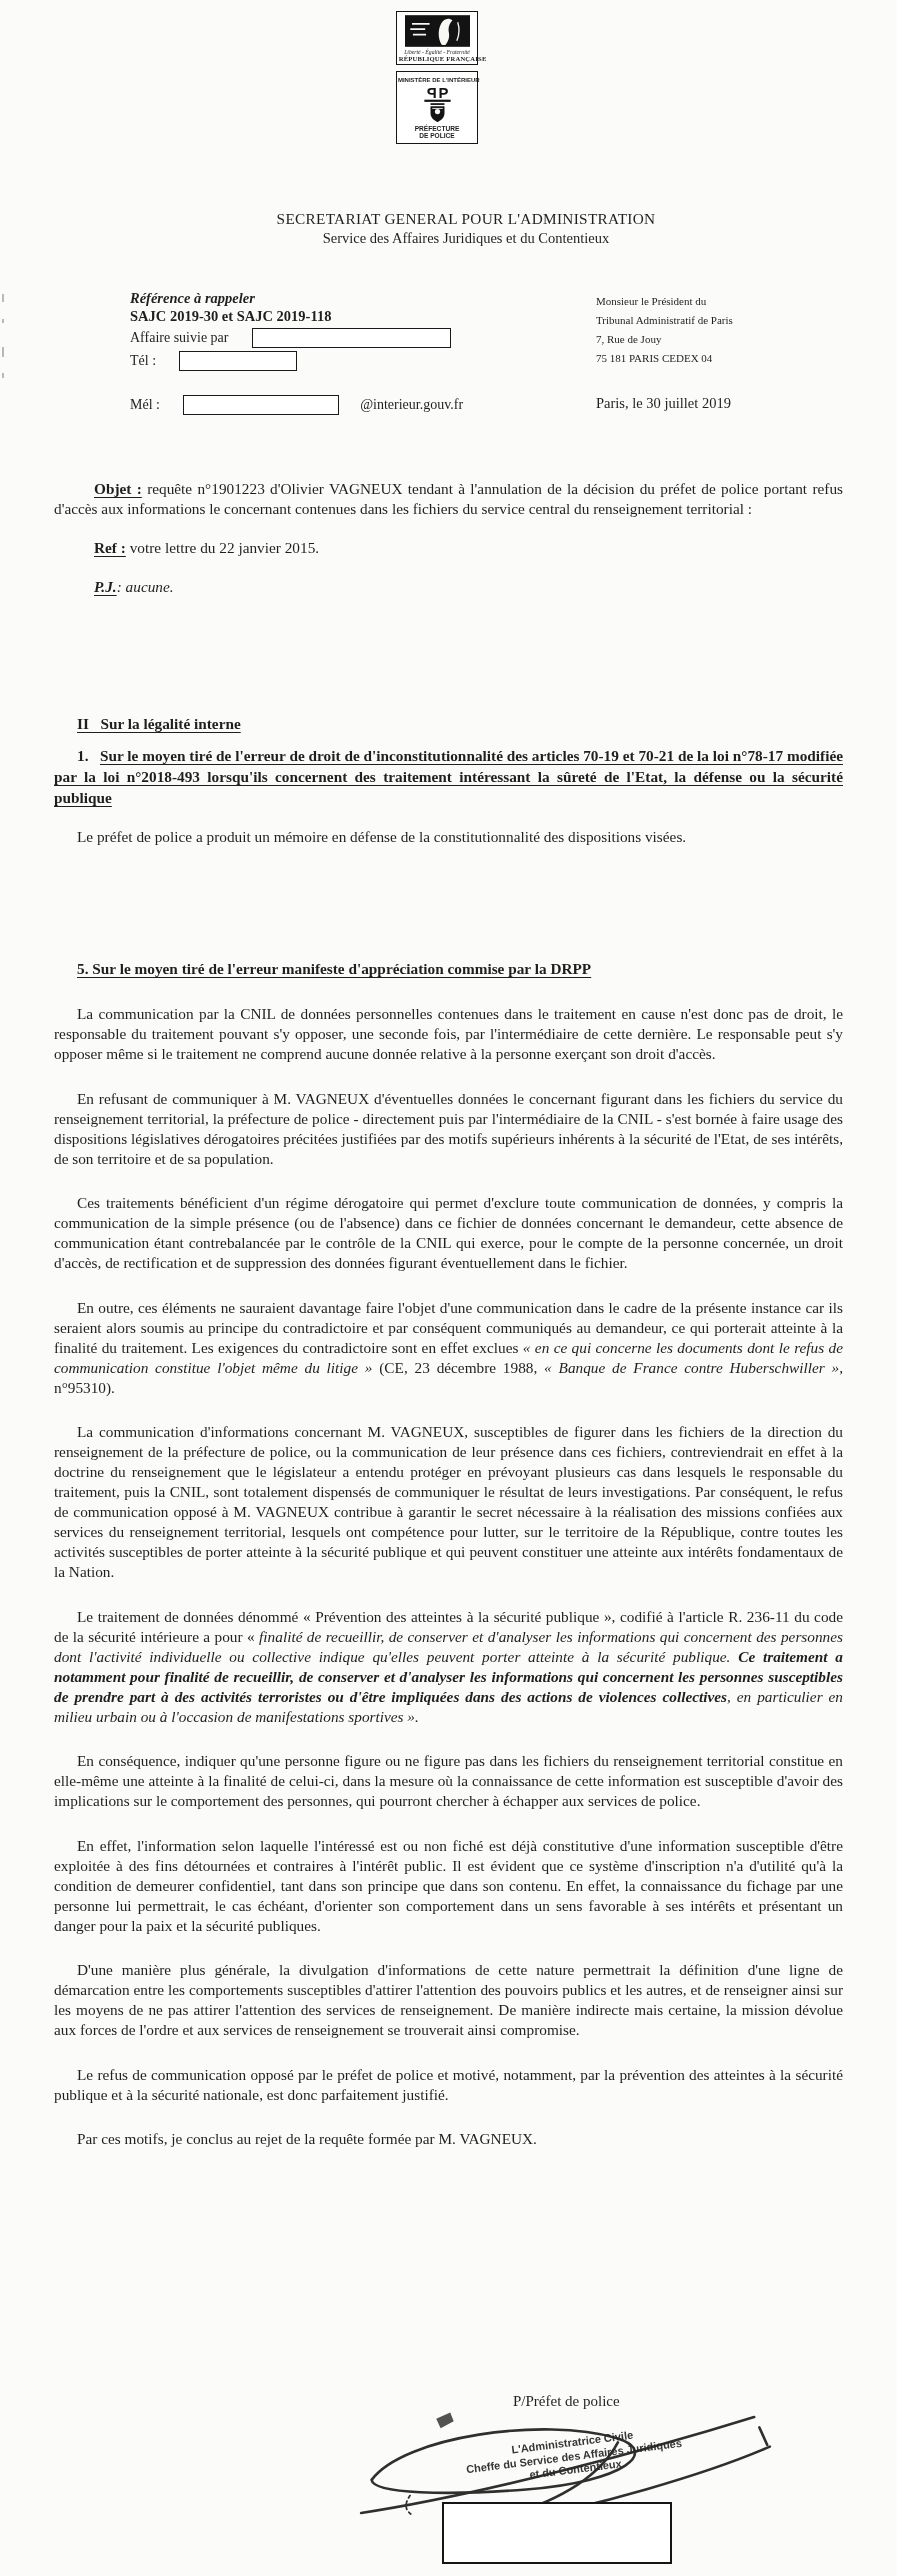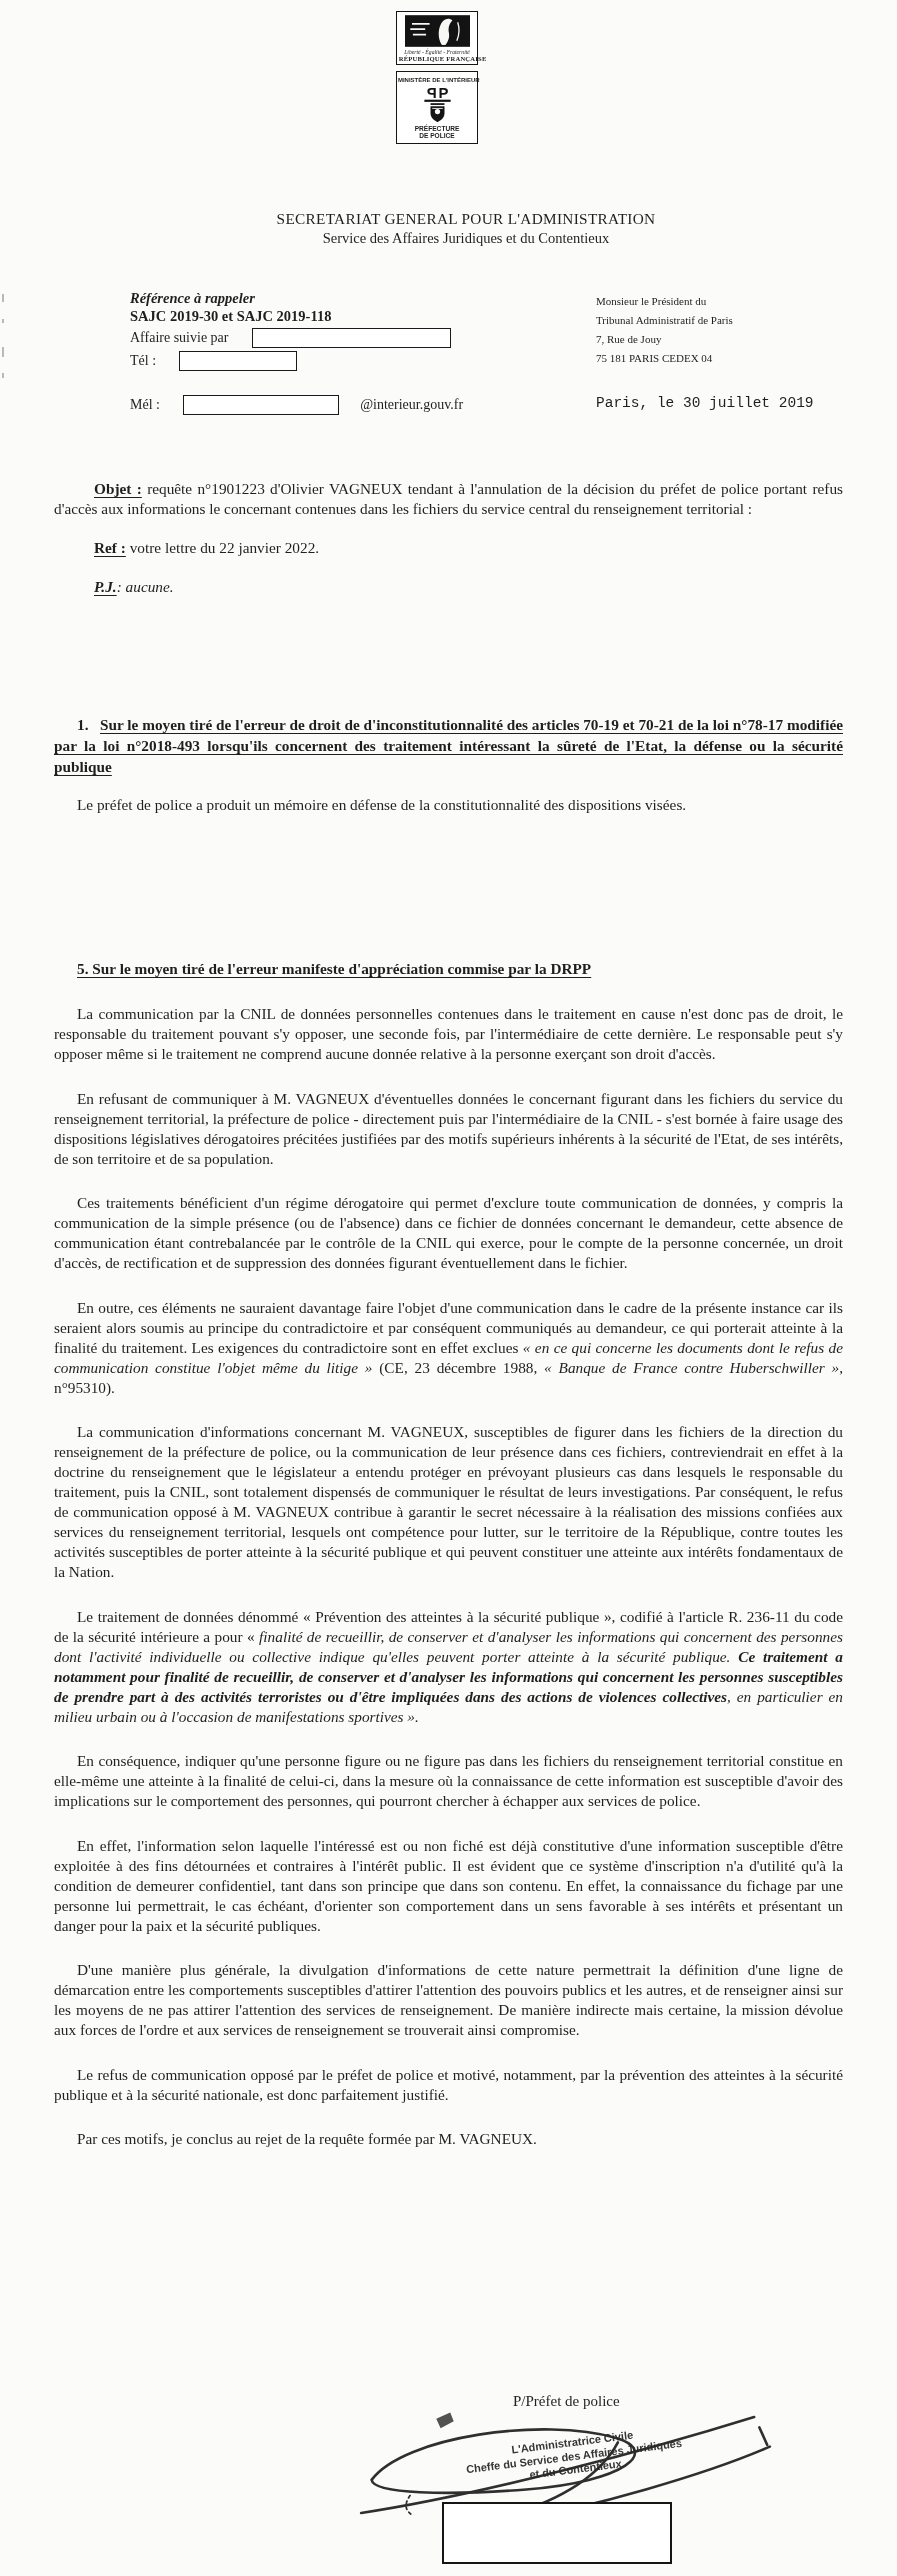--- a/index.html
+++ b/index.html
@@ -25,21 +25,21 @@
   .ref-block{position:absolute;left:130px;top:289px;width:368px;font-size:14px;}
   .ref-label{font-weight:bold;font-style:italic;font-size:14.5px;line-height:18.4px;}
   .ref-num{font-weight:bold;font-size:14.5px;line-height:19px;}
   .ref-row{display:flex;align-items:center;height:23px;gap:19px;}
   .ref-row span.lbl{white-space:nowrap;}
   .redact{display:inline-block;height:18.4px;border:1.8px solid #1a1a1a;background:#fff;margin-left:4.4px;}
   .ref-row.mel{margin-top:21px;}
   .mel-suffix{margin-left:1.8px;white-space:nowrap;}
   
   .recipient{position:absolute;left:596px;top:292px;font-size:11px;line-height:19px;}
-  .date-line{position:absolute;left:596px;top:395px;font-size:14.5px;font-family:Liberation Mono, monospace;}
+  .date-line{position:absolute;left:596px;top:395px;font-size:14.5px;}
   
   .flowblock{position:absolute;left:54px;width:789px;}
   .objet-block{top:479px;}
   .section2{top:714px;}
   .section4{top:959px;}
   .para{font-size:15.3px;line-height:20px;text-align:justify;margin:0 0 24.5px;text-indent:23px;}
   p[data-name="objet-paragraph"],p[data-name="ref-line"],p[data-name="pj-line"]{text-indent:40px;margin-bottom:19px;}
   p[data-name="pj-line"]{margin-bottom:0;font-style:italic;}
   p[data-name="section2-heading"]{margin-bottom:11.4px;}
   p[data-name="section2-subheading"]{margin-bottom:18.4px;line-height:21px;}
@@ -125,25 +125,26 @@
     <div data-name="recipient-line1">Monsieur le Président du</div>
     <div data-name="recipient-line2">Tribunal Administratif de Paris</div>
     <div data-name="recipient-line3">7, Rue de Jouy</div>
     <div data-name="recipient-line4">75 181 PARIS CEDEX 04</div>
   </div>
 
   <div class="date-line" data-name="place-date-line">Paris, le 30 juillet 2019</div>
 
   <div class="flowblock objet-block" data-name="object-block">
       <p class="para" data-name="objet-paragraph"><span class="seg-bu">Objet :</span><span> requête n°1901223 d'Olivier VAGNEUX tendant à l'annulation de la décision du préfet de police portant refus d'accès aux informations le concernant contenues dans les fichiers du service central du renseignement territorial :</span></p>
-      <p class="para" data-name="ref-line"><span class="seg-bu">Ref :</span><span> votre lettre du 22 janvier 2022.</span></p>
+      <p class="para" data-name="ref-line"><span class="seg-bu">Ref :</span><span> votre lettre du 22 janvier 2015.</span></p>
       <p class="para" data-name="pj-line"><span class="seg-bu">P.J.</span><span>: aucune.</span></p>
     </div>
 
   <div class="flowblock section2" data-name="section-legalite-interne">
+      <p class="para" data-name="section2-heading"><span class="seg-bu">II&nbsp;&nbsp;&nbsp;Sur la légalité interne</span></p>
       <p class="para" data-name="section2-subheading"><span class="seg-b">1.&nbsp;&nbsp;&nbsp;</span><span class="seg-bu">Sur le moyen tiré de l'erreur de droit de d'inconstitutionnalité des articles 70-19 et 70-21 de la loi n°78-17 modifiée par la loi n°2018-493 lorsqu'ils concernent des traitement intéressant la sûreté de l'Etat, la défense ou la sécurité publique</span></p>
       <p class="para" data-name="section2-paragraph"><span>Le préfet de police a produit un mémoire en défense de la constitutionnalité des dispositions visées.</span></p>
     </div>
 
   <div class="flowblock section4" data-name="section-erreur-manifeste-drpp">
       <p class="para" data-name="section4-heading"><span class="seg-bu">5. Sur le moyen tiré de l'erreur manifeste d'appréciation commise par la DRPP</span></p>
       <p class="para" data-name="body-paragraph"><span>La communication par la CNIL de données personnelles contenues dans le traitement en cause n'est donc pas de droit, le responsable du traitement pouvant s'y opposer, une seconde fois, par l'intermédiaire de cette dernière. Le responsable peut s'y opposer même si le traitement ne comprend aucune donnée relative à la personne exerçant son droit d'accès.</span></p>
       <p class="para" data-name="body-paragraph"><span>En refusant de communiquer à M. VAGNEUX d'éventuelles données le concernant figurant dans les fichiers du service du renseignement territorial, la préfecture de police - directement puis par l'intermédiaire de la CNIL - s'est bornée à faire usage des dispositions législatives dérogatoires précitées justifiées par des motifs supérieurs inhérents à la sécurité de l'Etat, de ses intérêts, de son territoire et de sa population.</span></p>
       <p class="para" data-name="body-paragraph"><span>Ces traitements bénéficient d'un régime dérogatoire qui permet d'exclure toute communication de données, y compris la communication de la simple présence (ou de l'absence) dans ce fichier de données concernant le demandeur, cette absence de communication étant contrebalancée par le contrôle de la CNIL qui exerce, pour le compte de la personne concernée, un droit d'accès, de rectification et de suppression des données figurant éventuellement dans le fichier.</span></p>
       <p class="para" data-name="body-paragraph"><span>En outre, ces éléments ne sauraient davantage faire l'objet d'une communication dans le cadre de la présente instance car ils seraient alors soumis au principe du contradictoire et par conséquent communiqués au demandeur, ce qui porterait atteinte à la finalité du traitement. Les exigences du contradictoire sont en effet exclues </span><span class="seg-i">« en ce qui concerne les documents dont le refus de communication constitue l'objet même du litige »</span><span> (CE, 23 décembre 1988, </span><span class="seg-i">« Banque de France contre Huberschwiller »</span><span>, n°95310).</span></p>

